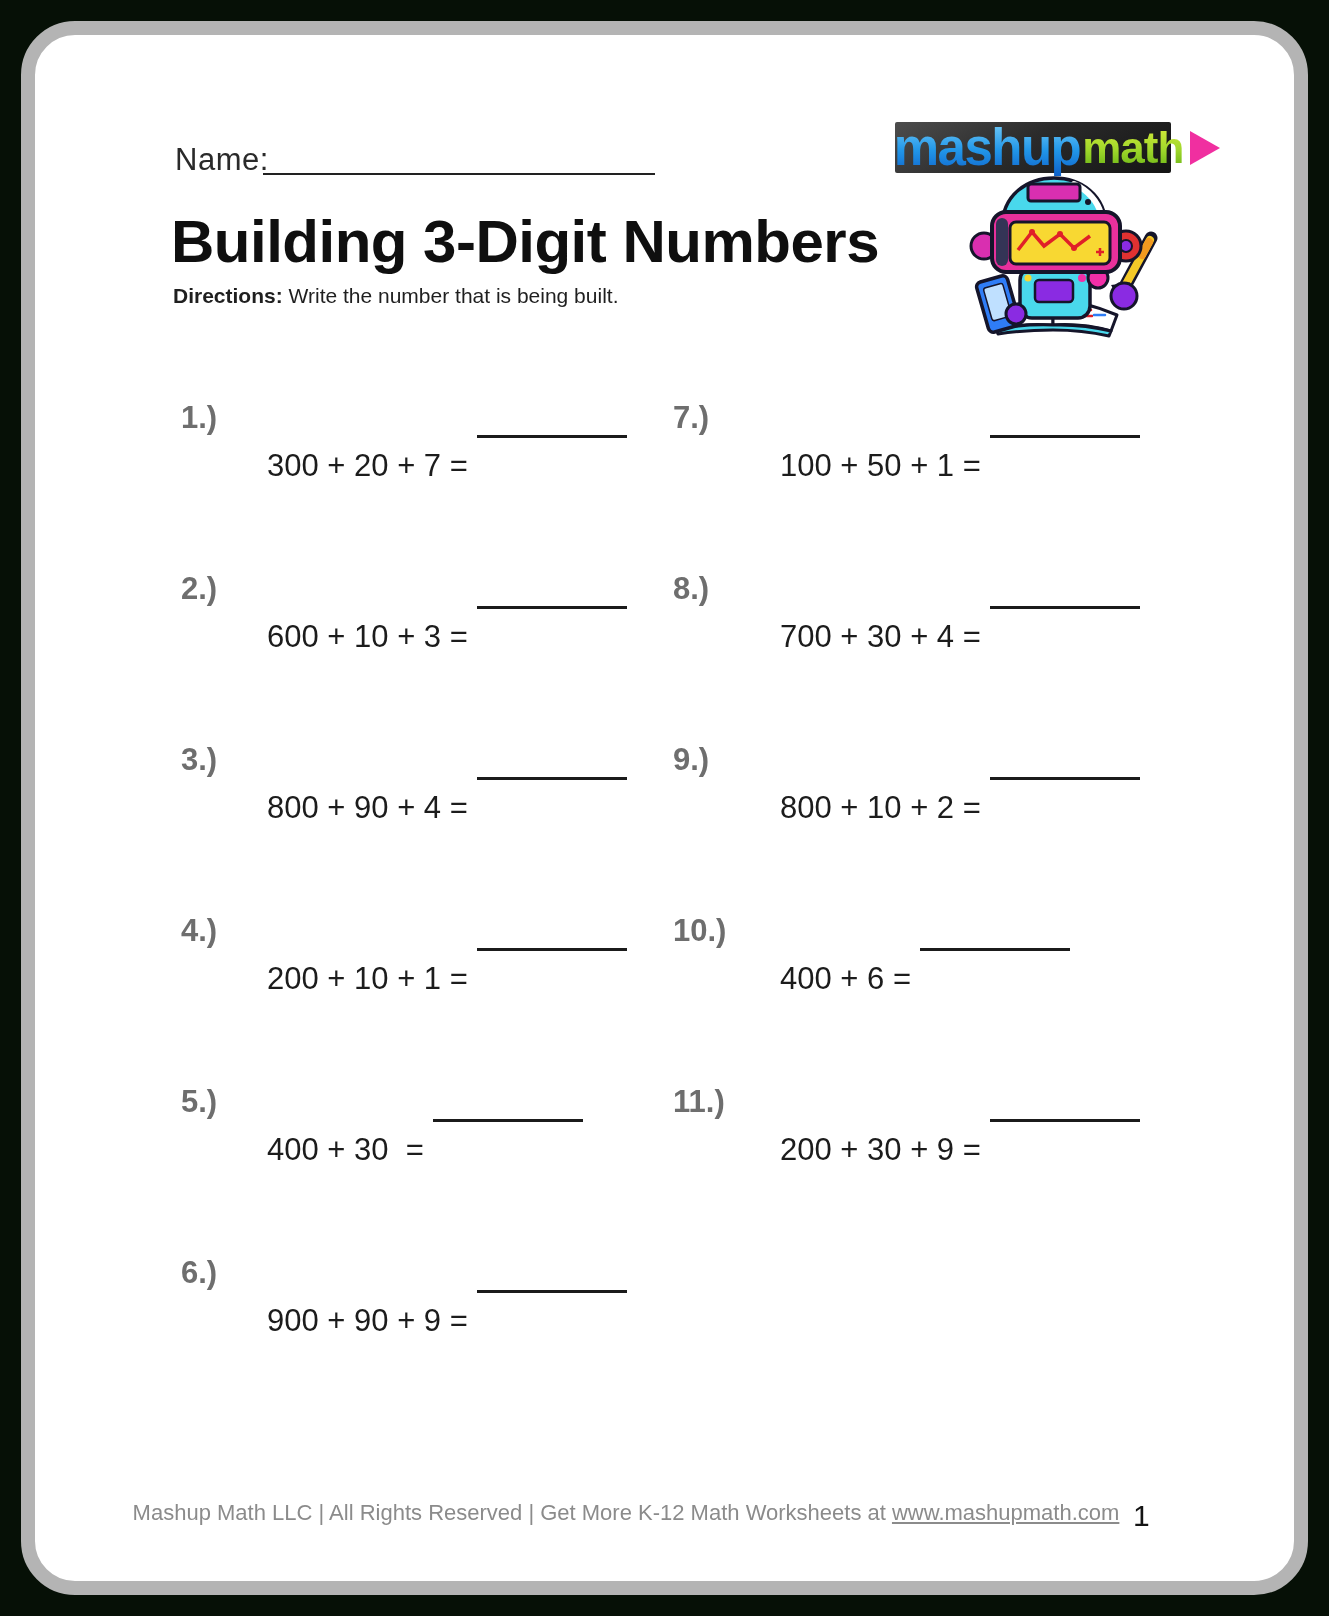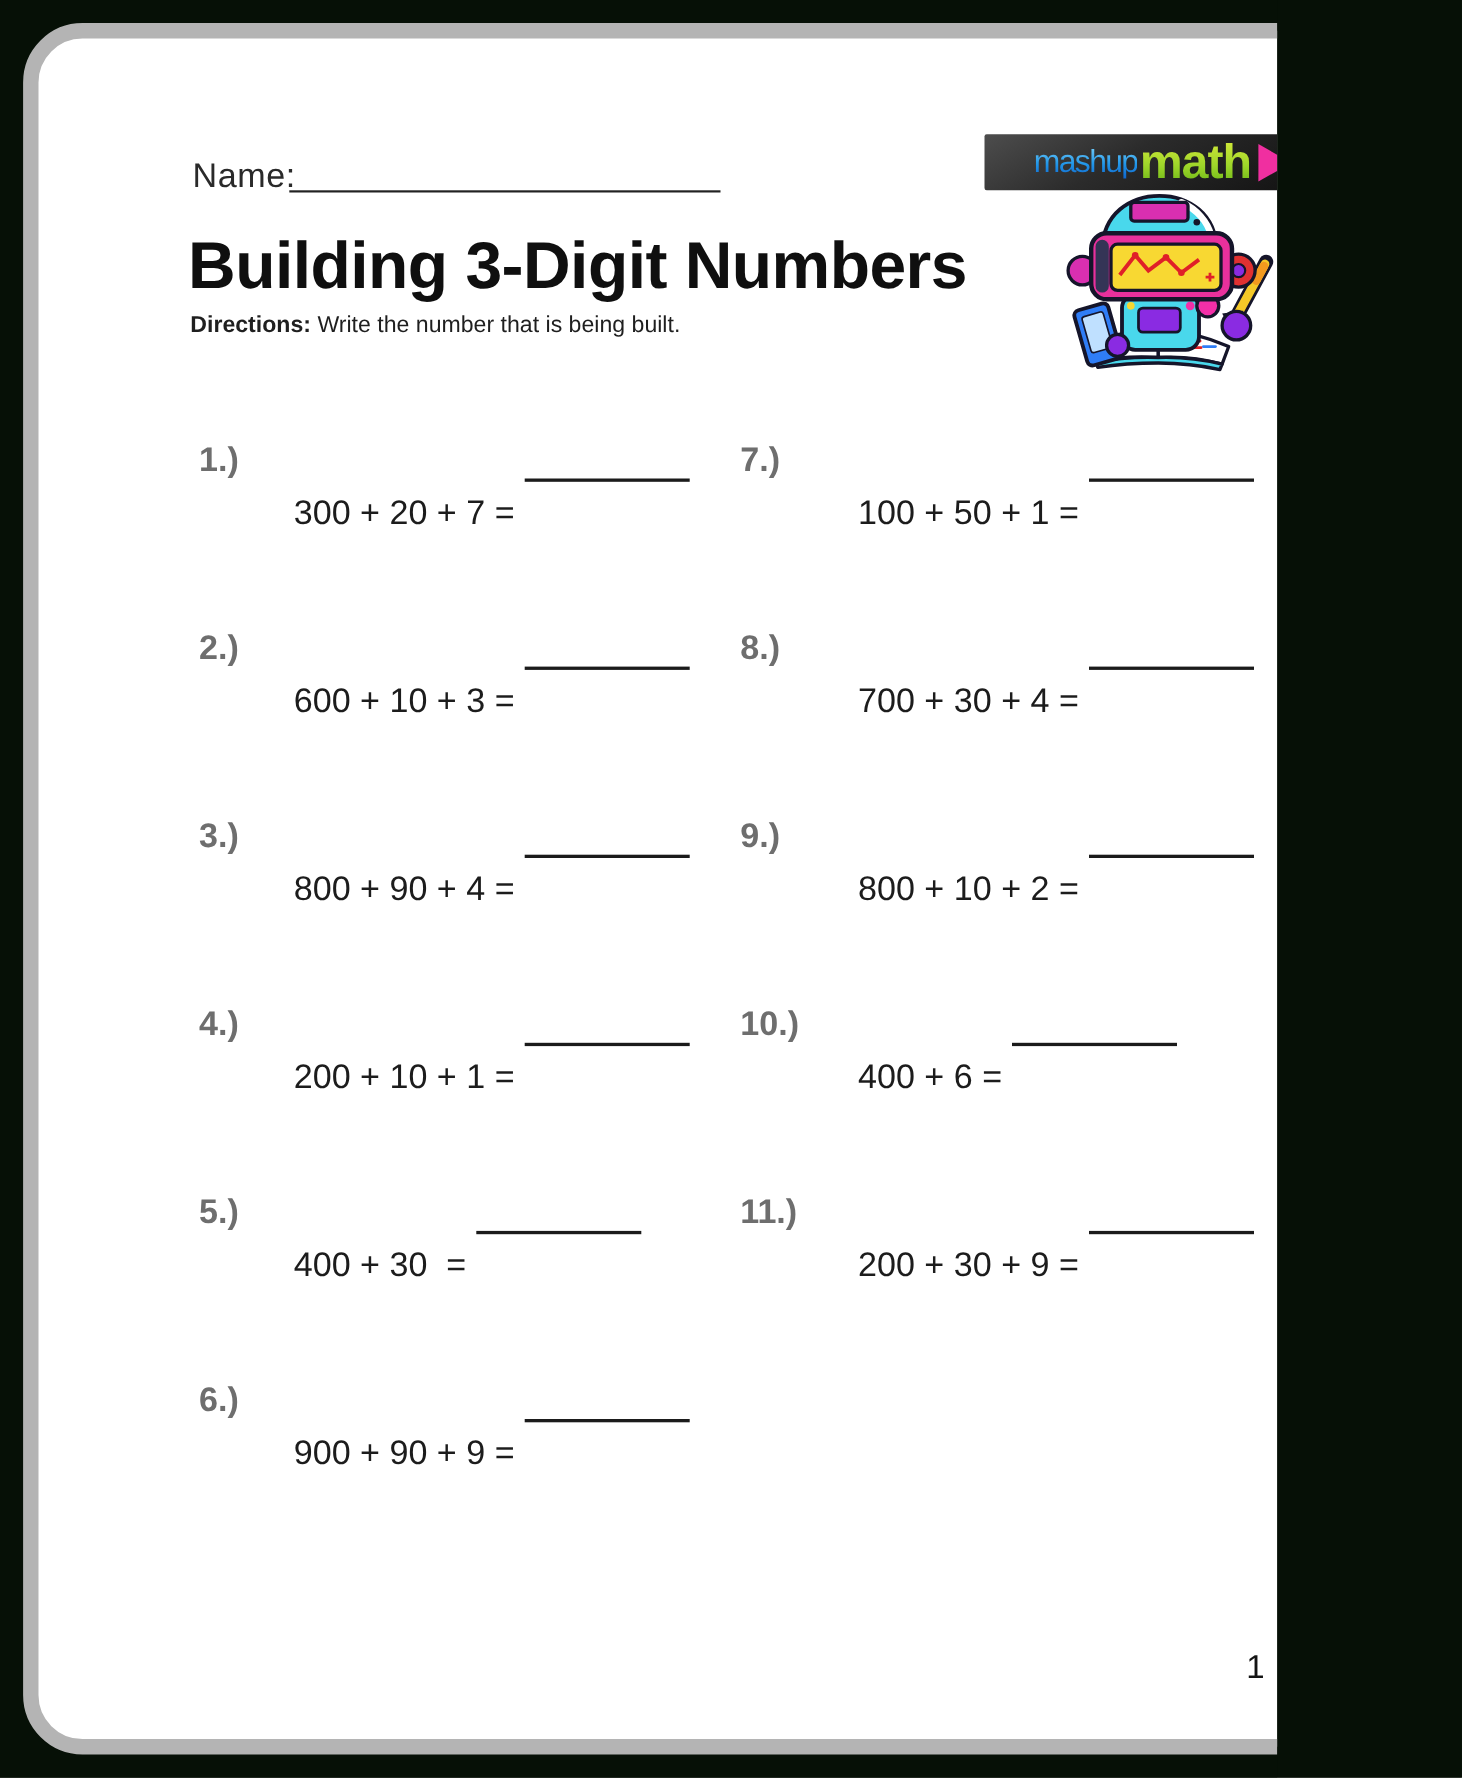--- a/index.html
+++ b/index.html
@@ -1,19 +1,19 @@
 <!DOCTYPE html>
 <html><head>
 <meta charset="utf-8">
 <style>
   * { margin: 0; padding: 0; box-sizing: border-box; }
   html, body { background: #061006; }
   .sheet {
     position: relative;
-    width: 1161px;
+    width: 1329px;
     height: 1616px;
     background: #061006;
     font-family: "Liberation Sans", sans-serif;
     overflow: hidden;
   }
   .page {
     position: absolute;
     left: 21px; top: 21px;
     width: 1287px; height: 1574px;
     background: #ffffff;
@@ -45,21 +45,21 @@
 
   
   .logo {
     position: absolute; left: 895px; top: 122px;
     width: 276px; height: 51px;
     background: linear-gradient(150deg, #4d4d4d 0%, #2b2b2b 45%, #141414 100%);
     border-radius: 2px;
     display: flex; align-items: center; justify-content: center;
   }
   .brand-first {
-    font-size: 29px; font-weight: normal; letter-spacing: -1.5px;
+    font-size: 51px; font-weight: bold; letter-spacing: -1.5px;
     background: linear-gradient(180deg, #7ed3fa 0%, #2196e8 55%, #0d5fc9 100%);
     -webkit-background-clip: text; background-clip: text; color: transparent; margin-left: 48px;
   }
   .brand-second {
     font-size: 44px; font-weight: 600; letter-spacing: -1px; margin-left: 2px;
     background: linear-gradient(180deg, #dcec3c 0%, #9ed62a 55%, #5fae12 100%);
     -webkit-background-clip: text; background-clip: text; color: transparent;
   }
   .play {
     width: 0; height: 0; margin-left: 7px;
@@ -232,15 +232,18 @@
         <span class="expr">400 + 6 =</span>
         <span class="blank"></span>
       </div>
       <div class="prob">
         <span class="num">11.)</span>
         <span class="expr">200 + 30 + 9 =</span>
         <span class="blank"></span>
       </div>
     </div>
 
+    <div class="footer">
+      <span>Mashup Math LLC | All Rights Reserved | Get More K-12 Math Worksheets at </span><span class="footer-link">www.mashupmath.com</span>
+    </div>
     <div class="page-number">1</div>
   </div>
 </div>
 
 </body></html>

